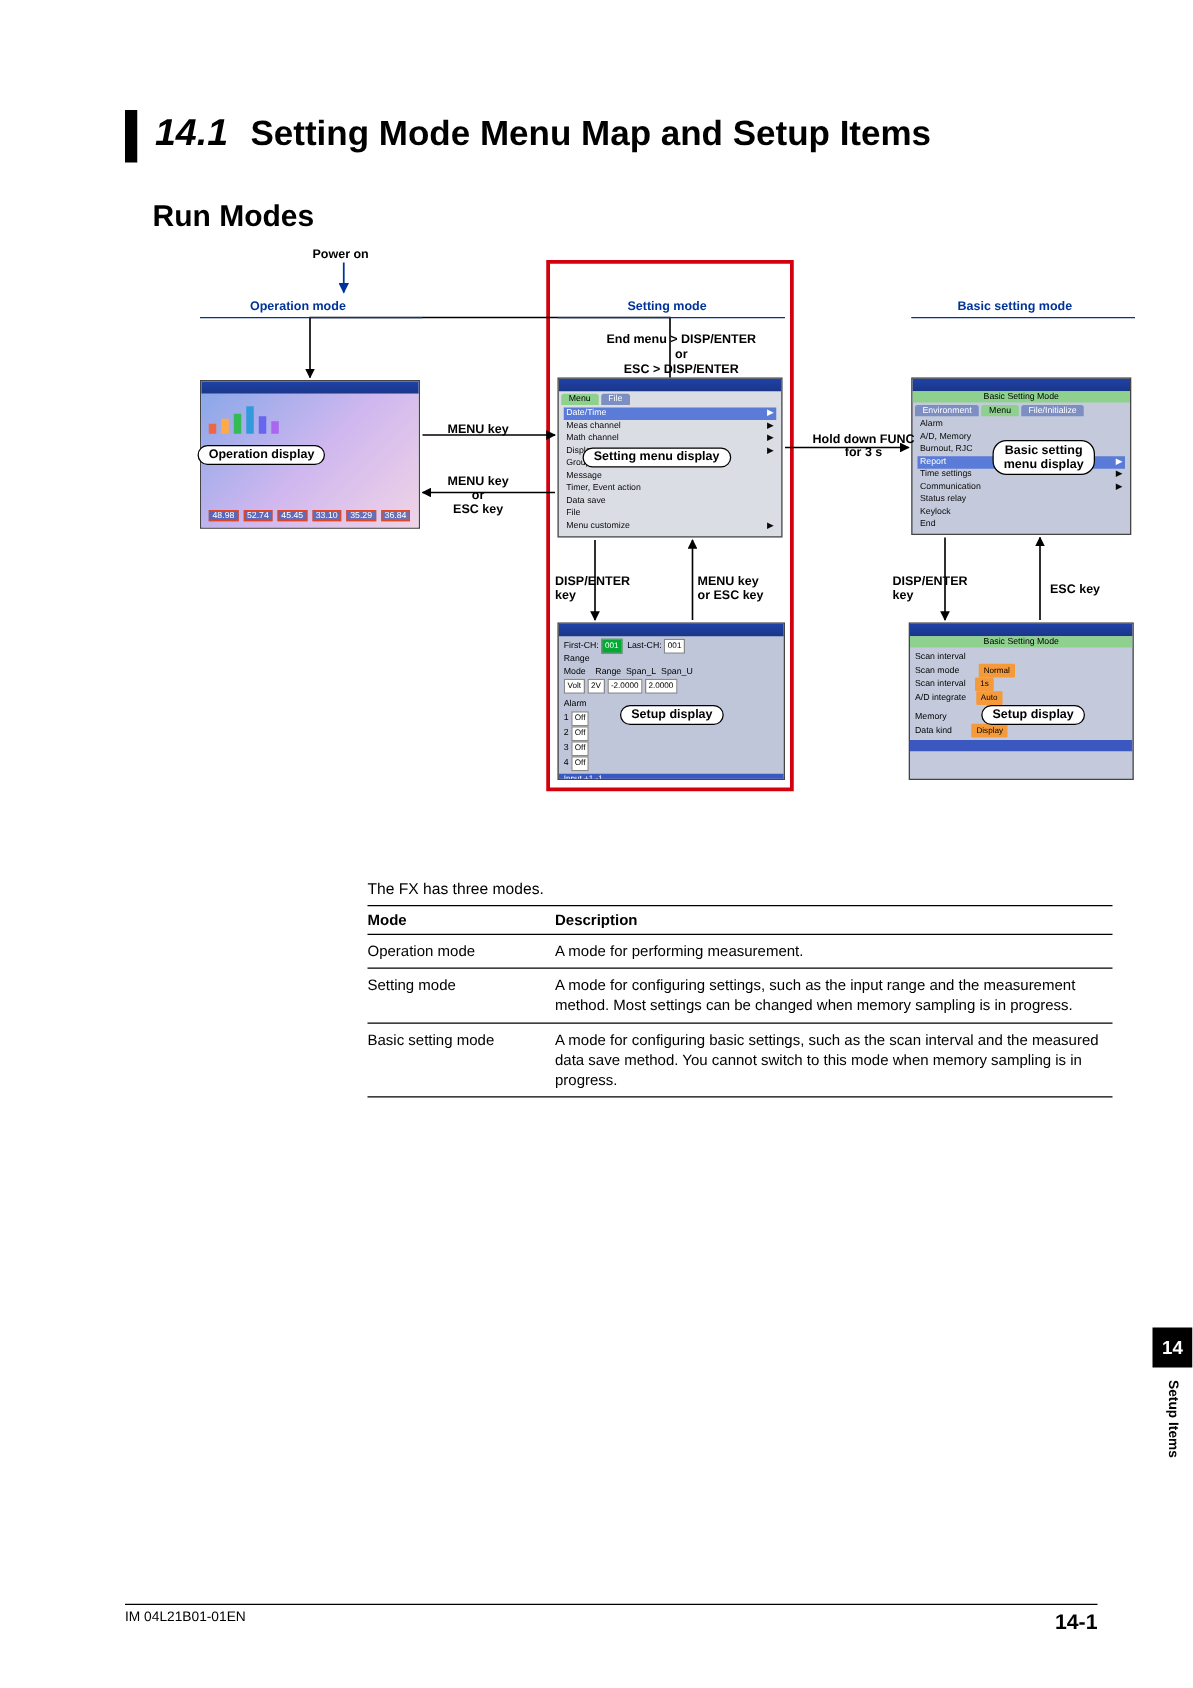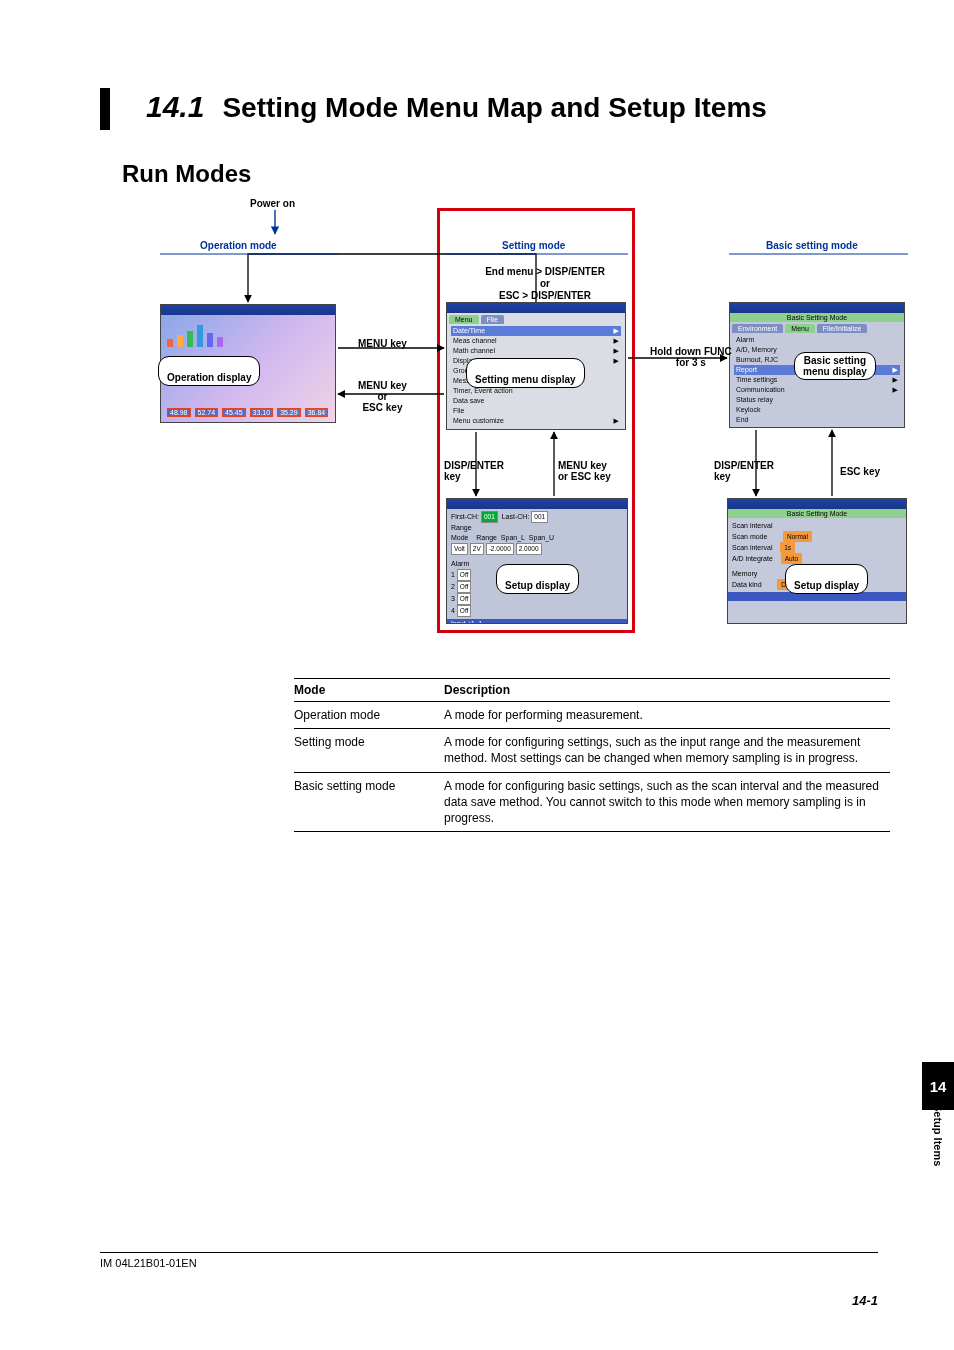--- a/index.html
+++ b/index.html
@@ -1,34 +1,34 @@
 <!DOCTYPE html>
 <html><head>
 <meta charset="utf-8">
 <style>
   * { box-sizing: border-box; margin: 0; padding: 0; }
   html, body { width: 954px; height: 1350px; font-family: Arial, Helvetica, sans-serif; background: #fff; color: #000; }
   .page { position: relative; width: 954px; height: 1350px; padding: 88px 76px 40px 100px; }
 
   .chap-line { font-size: 12px; font-weight: bold; border-bottom: 2px solid #000; padding-bottom: 4px; margin: 0 0 4px 0; letter-spacing: 0.3px; }
-  .h1-wrap { display: flex; align-items: stretch; margin-bottom: 30px; gap: 22px; }
+  .h1-wrap { display: flex; align-items: stretch; margin-bottom: 30px; }
   .h1-bar { width: 10px; background: #000; margin-right: 0; }
   .h1-box { background: #fff; padding: 2px 0 6px 14px; }
   .h1-num { font-size: 30px; font-weight: bold; font-style: italic; margin-right: 18px; }
   .h1-text { font-size: 28px; font-weight: bold; }
 
   .h2 { font-size: 24px; font-weight: bold; margin: 0 0 10px 22px; }
   .h3 { font-size: 13px; font-weight: bold; margin: 0 0 16px 52px; }
 
   .diagram { position: relative; margin-left: 60px; width: 770px; height: 480px; }
   .lbl { position: absolute; font-size: 10px; font-weight: bold; white-space: nowrap; }
   .lbl.blue { color: #003399; }
   .lbl.center { text-align: center; }
 
-  .pill { position: absolute; border: 1.5px solid #000; border-radius: 11px; padding: 15px 8px 2px; font-size: 10px; font-weight: bold; background: #fff; white-space: nowrap; }
+  .pill { position: absolute; border: 1.5px solid #000; border-radius: 11px; padding: 1px 8px 2px; font-size: 10px; font-weight: bold; background: #fff; white-space: nowrap; }
 
   .shot { position: absolute; background: #dadde4; border: 1px solid #444; overflow: hidden; }
   .shot .titlebar { height: 10px; background: linear-gradient(#2042a8,#1a3688); }
   .shot .body { padding: 2px 3px; }
   .shot.op { width: 176px; height: 119px; left: 0; top: 106px; }
   .shot.op .body { background: linear-gradient(135deg,#8aa7e8,#cfb7ef,#f0d4e6); height: 108px; position: relative; }
   .op-bars { position:absolute; top:4px; left:6px; right:6px; height:28px; display:flex; gap:4px; align-items:flex-end;}
   .op-bars span { width:6px; background:#3b5fcc; }
   .op-bars span:nth-child(1){height:8px;background:#e64;} .op-bars span:nth-child(2){height:12px;background:#fa4;}
   .op-bars span:nth-child(3){height:16px;background:#3b5;} .op-bars span:nth-child(4){height:22px;background:#39d;}
@@ -54,25 +54,25 @@
   .redbox { position:absolute; border:3px solid #d4000d; left:277px; top:10px; width:198px; height:425px; }
 
   svg.arrows { position:absolute; left:0; top:0; width:770px; height:480px; pointer-events:none; }
 
   .intro { margin: 26px 0 6px 194px; font-size: 12.5px; }
   table.modes { margin-left: 194px; width: 596px; border-collapse: collapse; font-size: 12px; }
   table.modes th { text-align: left; font-weight: bold; border-top: 1px solid #000; border-bottom: 1px solid #000; padding: 4px 6px 4px 0; }
   table.modes td { border-bottom: 1px solid #000; padding: 5px 6px 5px 0; vertical-align: top; line-height: 1.35; }
   table.modes td:first-child { width: 150px; }
 
-  .side-tab { position:absolute; right: 0; top: 1062px; width: 32px; height: 48px; background:#000; color:#fff; font-size:15px; font-weight:bold; display:flex; align-items:center; justify-content:center; }
+  .side-tab { position:absolute; right: 0; top: 1062px; width: 32px; height: 32px; background:#000; color:#fff; font-size:15px; font-weight:bold; display:flex; align-items:center; justify-content:center; }
   .side-label { position:absolute; right: 10px; top: 1104px; font-size: 11px; font-weight:bold; writing-mode: vertical-rl; }
 
   .footer { position:absolute; left:100px; right:76px; bottom: 42px; border-top:1px solid #000; padding-top:4px; display:flex; justify-content:space-between; font-size:11px; }
-  .footer .pn { font-weight:bold; font-style: italic; font-size: 13px; margin-top: 36px; }
+  .footer .pn { font-weight:bold; font-size: 17px; }
   .statusbar { height:9px; background:#3a58c0; }
   .op-nums { position:absolute; bottom:6px; left:6px; right:6px; display:flex; flex-wrap:wrap; gap:4px; }
   .op-nums span { font-size:7px; color:#fff; background:rgba(20,50,150,.6); padding:0 2px; border:1px solid rgba(255,60,0,.8);}
 </style>
 </head>
 <body>
 
 <div class="page">
 
 
@@ -283,20 +283,21 @@
 
       <line x1="596" y1="232" x2="596" y2="298" stroke="#000" stroke-width="1.3" marker-end="url(#ah)"></line>
       <line x1="672" y1="298" x2="672" y2="232" stroke="#000" stroke-width="1.3" marker-end="url(#ah)"></line>
 
       <line x1="0" y1="56" x2="178" y2="56" stroke="#003399" stroke-width="1"></line>
       <line x1="286" y1="56" x2="468" y2="56" stroke="#003399" stroke-width="1"></line>
       <line x1="569" y1="56" x2="748" y2="56" stroke="#003399" stroke-width="1"></line>
     </svg>
   </div>
 
+  <div class="intro">The FX has three modes.</div>
 
   <table class="modes">
     <thead>
       <tr>
         <th>Mode</th>
         <th>Description</th>
       </tr>
     </thead>
     <tbody>
       <tr>

